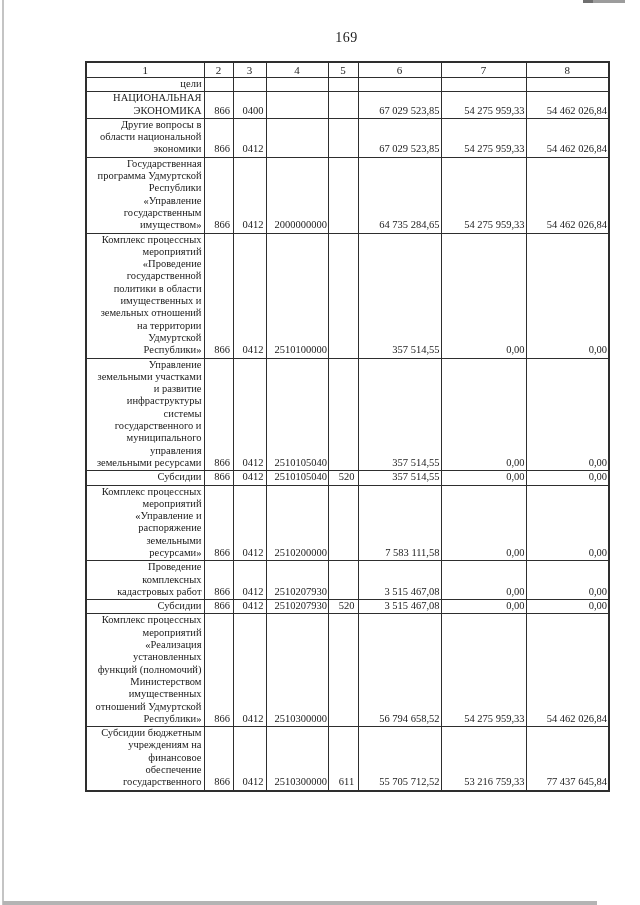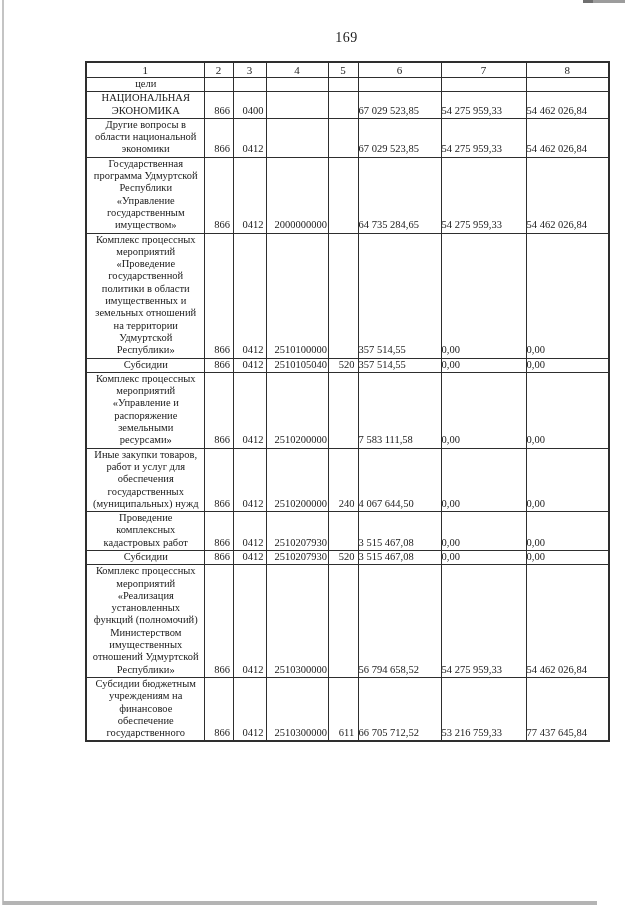--- a/index.html
+++ b/index.html
@@ -43,32 +43,32 @@
   table.budget th {
     height: 14px;
     padding: 0;
     text-align: center;
     font-size: 11px;
     line-height: 13px;
   }
   td.c-name {
     white-space: pre-line;
     vertical-align: top;
-    text-align: center;
+    text-align: right;
     line-height: 12.3px;
     padding: 0 2px 1px 3px;
   }
   td.c-code {
     text-align: center;
     vertical-align: bottom;
     line-height: 12.3px;
     padding: 0 1px 1px 8px;
   }
   td.c-amt {
-    text-align: left;
+    text-align: right;
     vertical-align: bottom;
     line-height: 12.3px;
     padding: 0 1px 1px 0;
   }
   
   .edge-left {
     position: absolute;
     left: 2px;
     top: 0;
     width: 2px;
@@ -200,20 +200,38 @@
 Республики»</td>
         <td class="c-code">866</td>
         <td class="c-code">0412</td>
         <td class="c-code">2510100000</td>
         <td class="c-code"></td>
         <td class="c-amt">357 514,55</td>
         <td class="c-amt">0,00</td>
         <td class="c-amt">0,00</td>
       </tr>
 
+      <tr>
+        <td class="c-name">Управление
+земельными участками
+и развитие
+инфраструктуры
+системы
+государственного и
+муниципального
+управления
+земельными ресурсами</td>
+        <td class="c-code">866</td>
+        <td class="c-code">0412</td>
+        <td class="c-code">2510105040</td>
+        <td class="c-code"></td>
+        <td class="c-amt">357 514,55</td>
+        <td class="c-amt">0,00</td>
+        <td class="c-amt">0,00</td>
+      </tr>
 
       <tr>
         <td class="c-name">Субсидии</td>
         <td class="c-code">866</td>
         <td class="c-code">0412</td>
         <td class="c-code">2510105040</td>
         <td class="c-code">520</td>
         <td class="c-amt">357 514,55</td>
         <td class="c-amt">0,00</td>
         <td class="c-amt">0,00</td>
@@ -228,34 +246,20 @@
 ресурсами»</td>
         <td class="c-code">866</td>
         <td class="c-code">0412</td>
         <td class="c-code">2510200000</td>
         <td class="c-code"></td>
         <td class="c-amt">7 583 111,58</td>
         <td class="c-amt">0,00</td>
         <td class="c-amt">0,00</td>
       </tr>
 
-      <tr>
-        <td class="c-name">Иные закупки товаров,
-работ и услуг для
-обеспечения
-государственных
-(муниципальных) нужд</td>
-        <td class="c-code">866</td>
-        <td class="c-code">0412</td>
-        <td class="c-code">2510200000</td>
-        <td class="c-code">240</td>
-        <td class="c-amt">4 067 644,50</td>
-        <td class="c-amt">0,00</td>
-        <td class="c-amt">0,00</td>
-      </tr>
 
       <tr>
         <td class="c-name">Проведение
 комплексных
 кадастровых работ</td>
         <td class="c-code">866</td>
         <td class="c-code">0412</td>
         <td class="c-code">2510207930</td>
         <td class="c-code"></td>
         <td class="c-amt">3 515 467,08</td>
@@ -296,18 +300,18 @@
       <tr>
         <td class="c-name">Субсидии бюджетным
 учреждениям на
 финансовое
 обеспечение
 государственного</td>
         <td class="c-code">866</td>
         <td class="c-code">0412</td>
         <td class="c-code">2510300000</td>
         <td class="c-code">611</td>
-        <td class="c-amt">66 705 712,52</td>
+        <td class="c-amt">55 705 712,52</td>
         <td class="c-amt">53 216 759,33</td>
         <td class="c-amt">77 437 645,84</td>
       </tr>
     </tbody>
 </table>
 
 </body></html>

